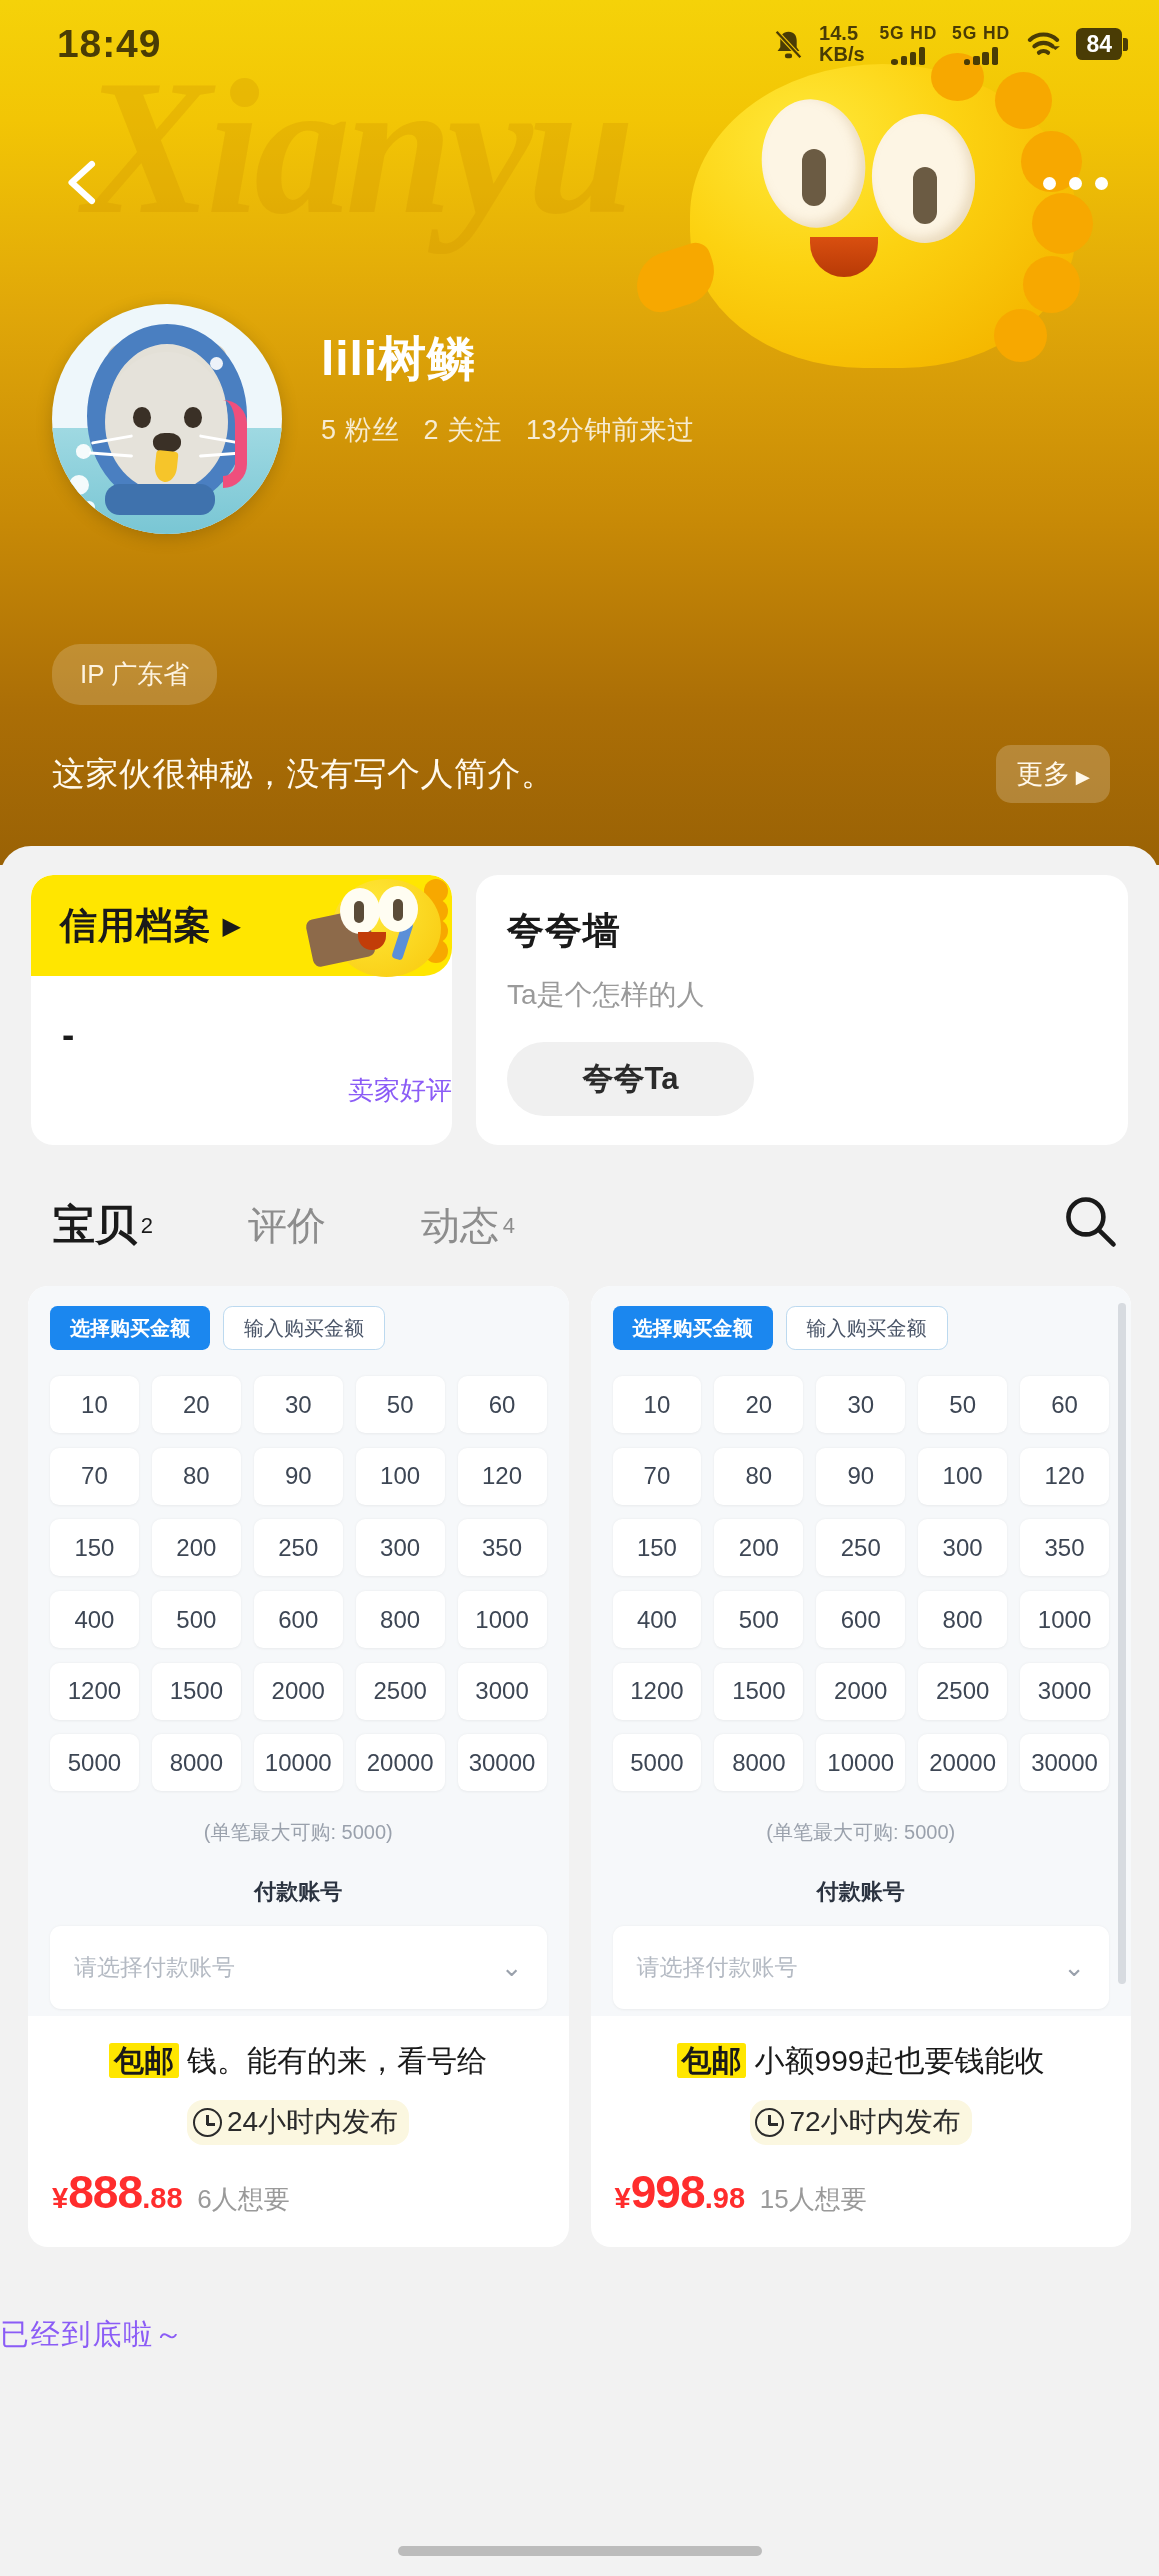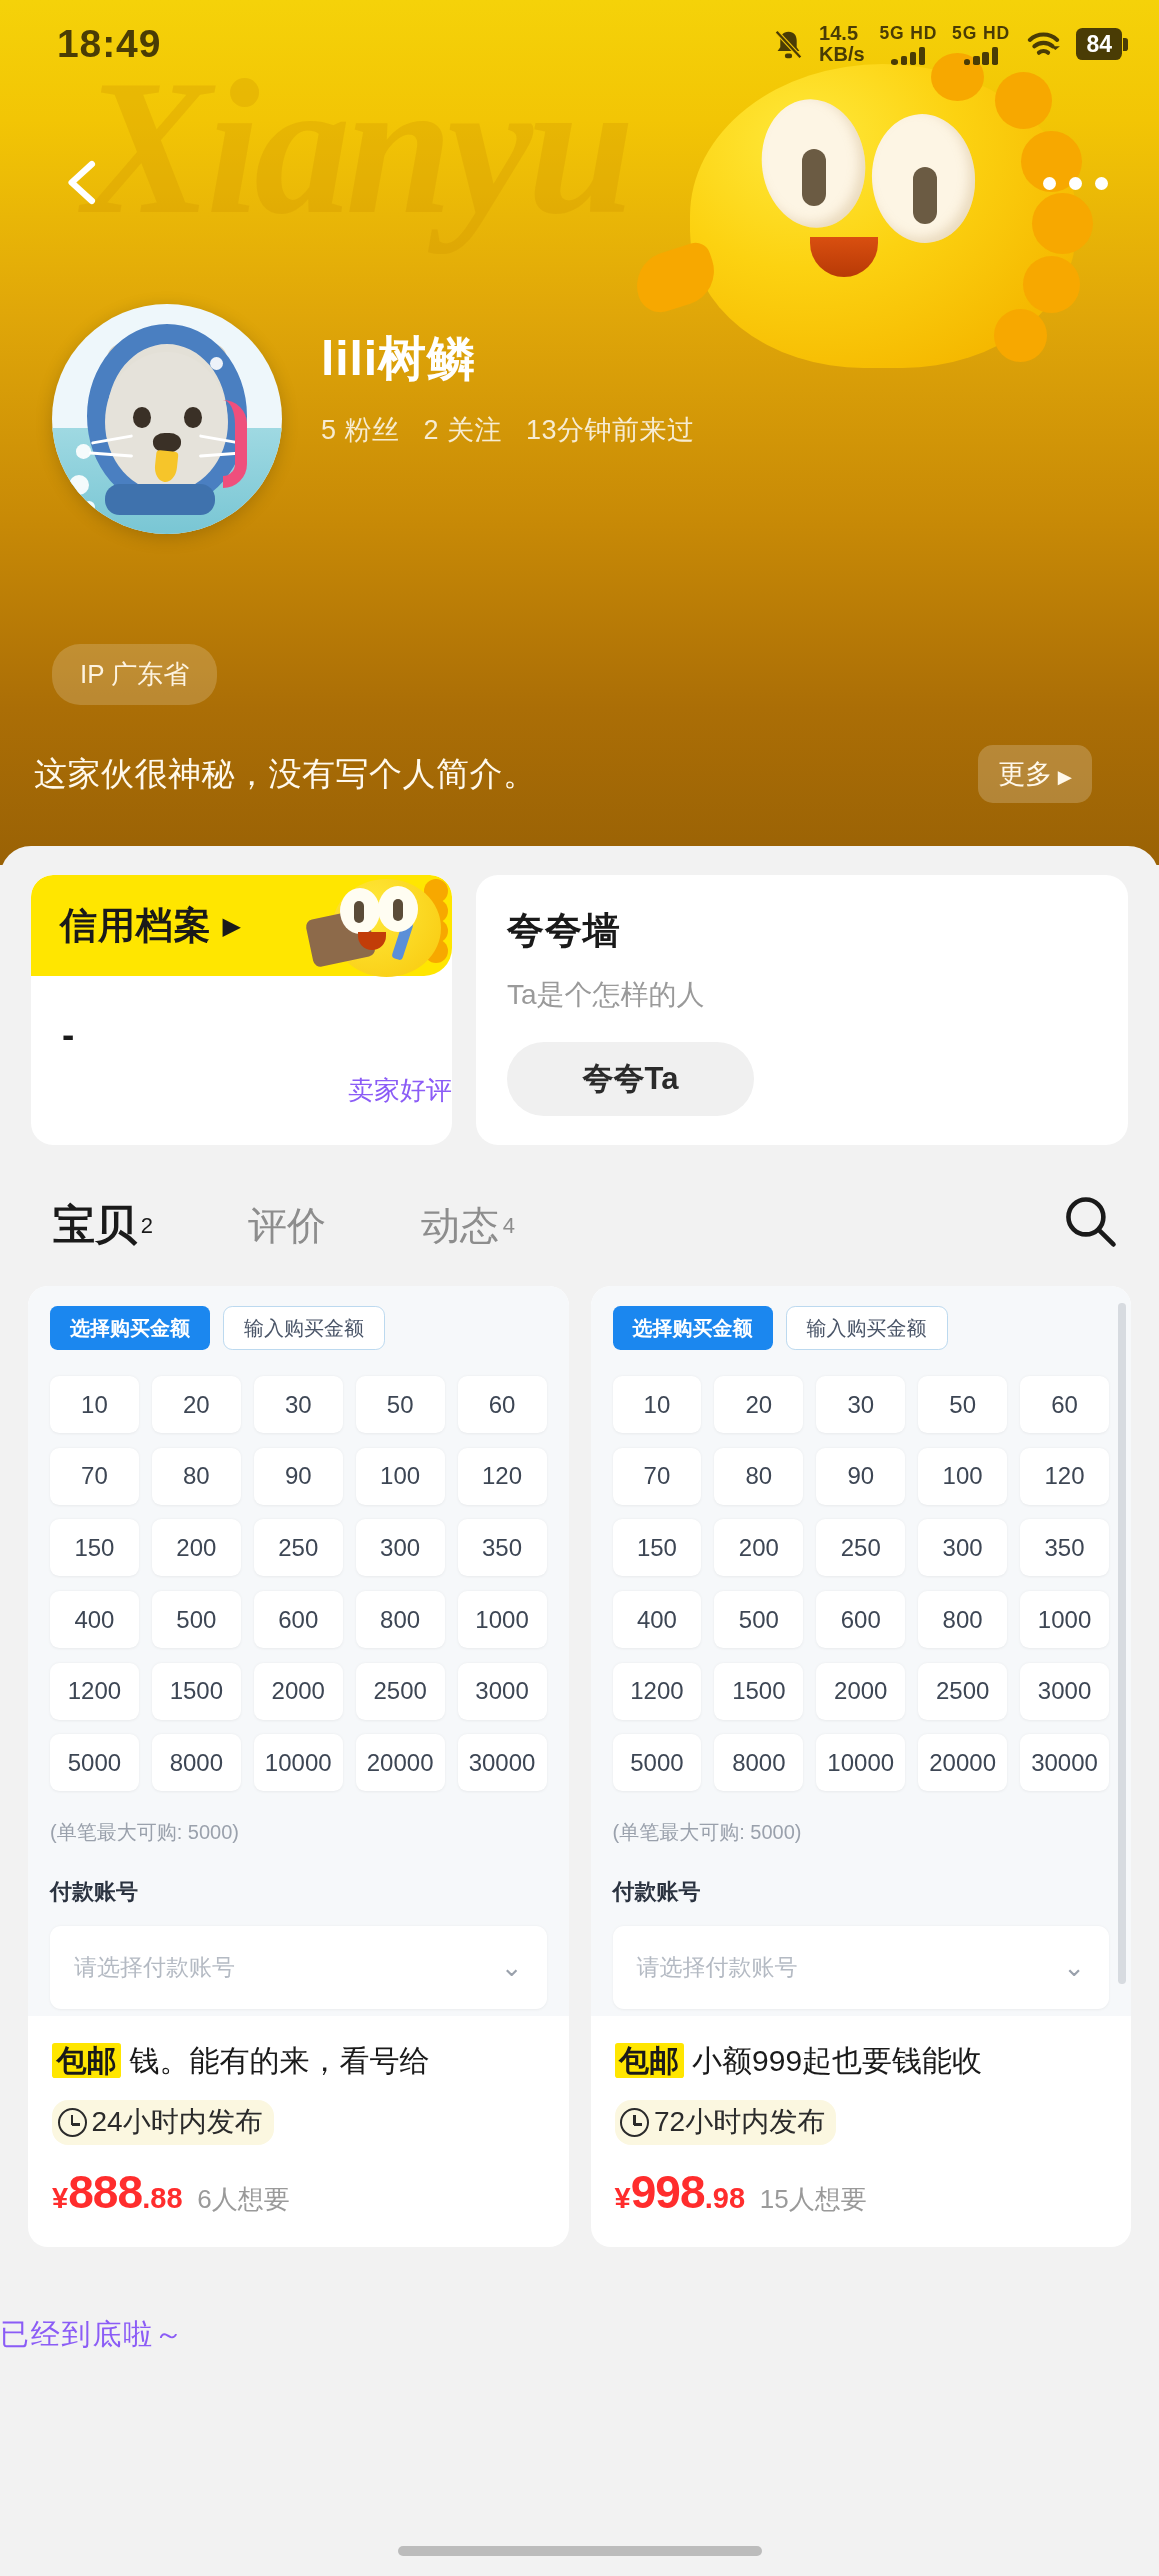--- a/index.html
+++ b/index.html
@@ -114,21 +114,21 @@
     background:#ffe600; color:#1a1a1a; font-size:33px; font-weight:bold;
     display:flex; align-items:center; justify-content:center; cursor:pointer;
     border:none;
   }
 
   .ip-badge {
     position:absolute; left:52px; top:644px;
     background:rgba(255,255,255,.18); border-radius:28px;
     padding:13px 28px; font-size:26px; color:#fdf3e0;
   }
-  .bio-row { position:absolute; left:34px; top:745px; width:1058px; display:flex; align-items:center; }
+  .bio-row { position:absolute; left:52px; top:745px; width:1058px; display:flex; align-items:center; }
   .bio-text { font-size:33px; color:#fff9ec; flex:1; letter-spacing:0.5px; }
   .more-pill {
     background:rgba(255,255,255,.20); border-radius:15px;
     padding:11px 20px; font-size:27px; color:#fff8ea; white-space:nowrap; cursor:pointer;
   }
 
   
   .panel {
     position:absolute; left:0; top:846px; width:1159px;
     background:#f2f2f2; border-radius:31px 31px 0 0; min-height:1730px;
@@ -191,21 +191,21 @@
   .tab.active .tab-label { font-size:42px; font-weight:bold; color:#1a1a1a; }
   .tab-sup { font-size:22px; color:#8d8d8d; vertical-align:super; margin-left:3.7px; }
   .tab.active .tab-sup { color:#1a1a1a; }
   .tab-underline {
     position:absolute; left:0; bottom:-9.2px; width:96px; height:14.7px;
     background:#ffe600; border-radius:2.8px; z-index:-1;
   }
   .search-icon { position:absolute; right:40px; bottom:0px; cursor:pointer; }
 
   
-  .grid { display:flex; gap:22px; padding:33px 28px 0 28px; }
+  .grid { display:flex; gap:22px; padding:33px 28px 0 28px;text-align:center; }
   .pcard { flex:1; background:#fff; border-radius:20px; overflow:hidden; position:relative; }
   .thumb { height:730px; background:#f6f8fa; position:relative; overflow:hidden; padding:20px 22px 0 22px; }
   .seg { display:flex; gap:13px; }
   .seg-btn { height:44px; border-radius:7.4px; display:flex; align-items:center;
     justify-content:center; font-size:20px; padding:0 20px; font-weight:bold; }
   .seg-btn.on { background:#1b87ef; color:#fff; }
   .seg-btn.off { background:#fff; color:#4a5568; border:1.8px solid #bcd9ef; border-radius:9.2px; font-weight:normal; }
   .amt-grid { margin-top:26px; display:grid; grid-template-columns:repeat(5,1fr); gap:14.7px 13px; }
   .amt {
     height:57px; background:#fff; border-radius:9.2px;

